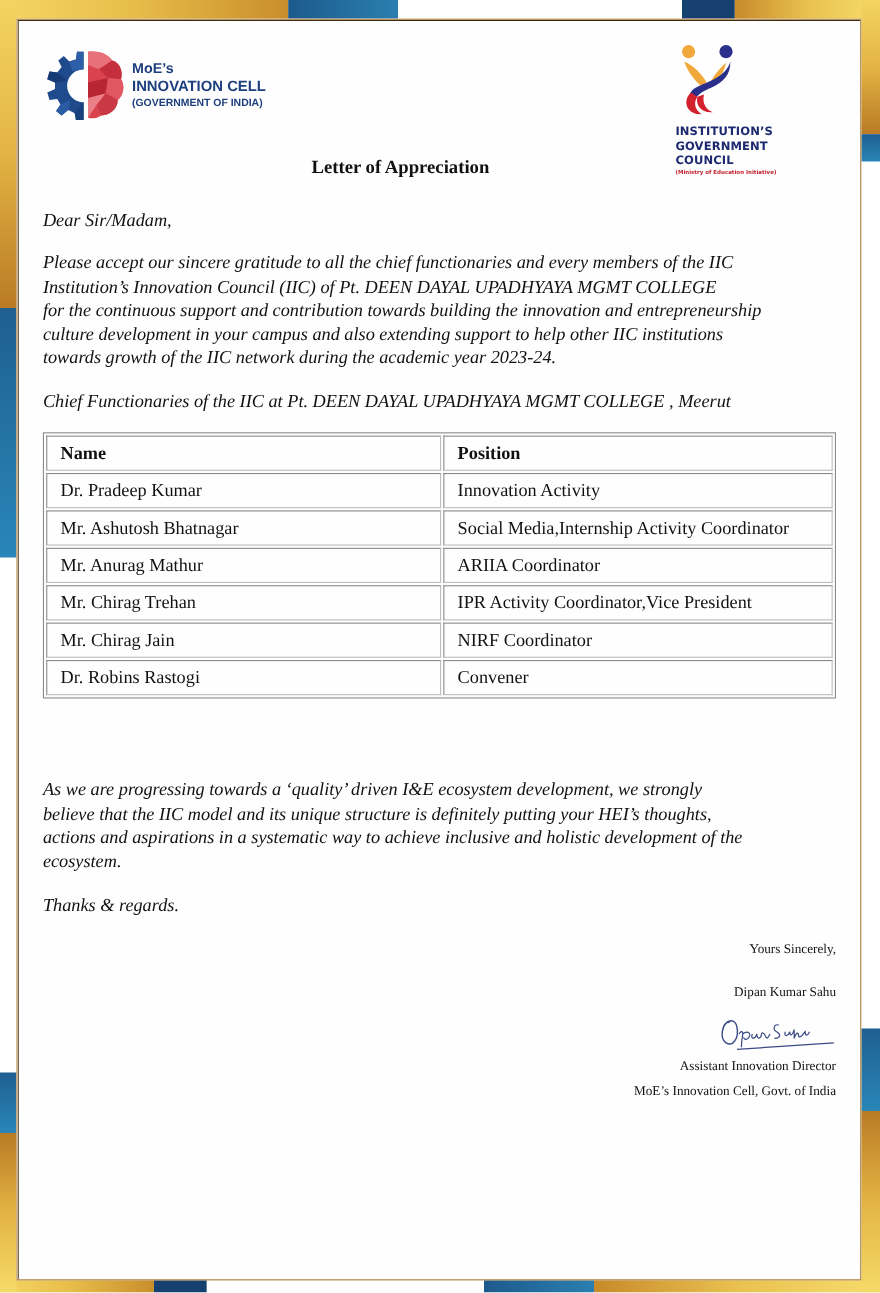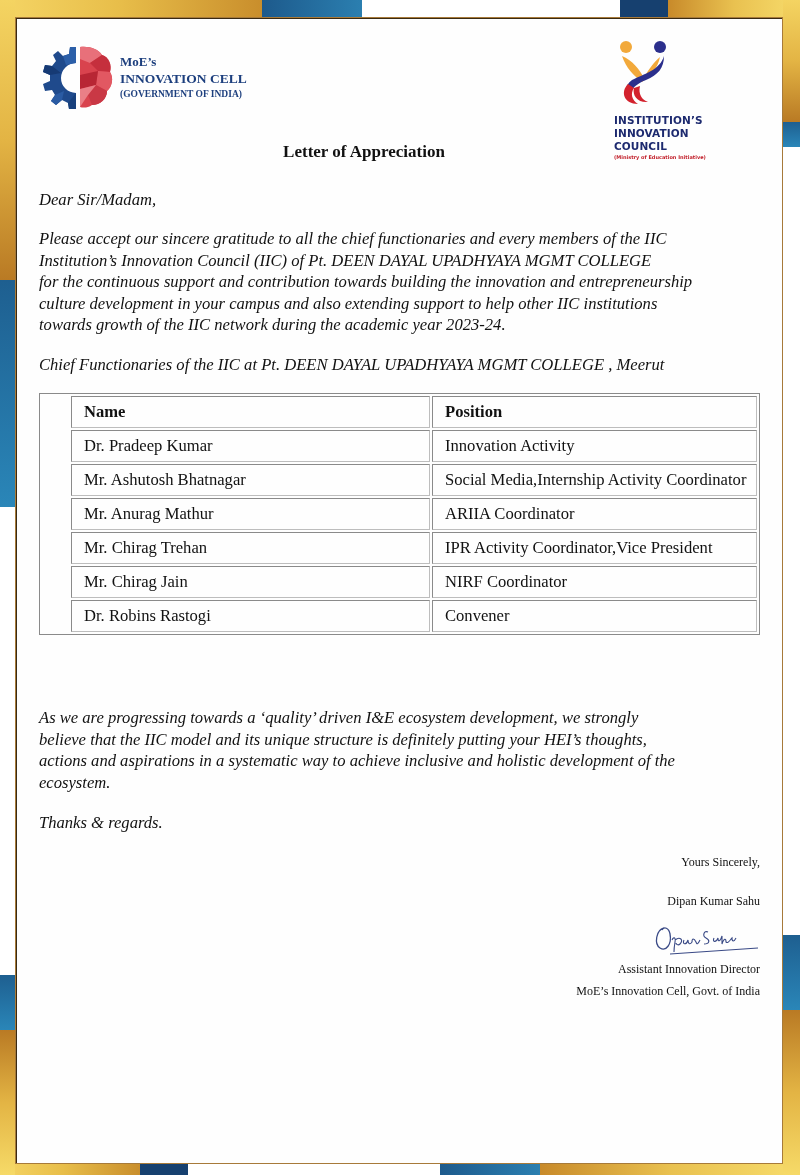--- a/index.html
+++ b/index.html
@@ -14,39 +14,39 @@
   .blue { background: linear-gradient(180deg, #1e5f90 0%, #2a86b8 100%); }
   .blue-h { background: linear-gradient(90deg, #1d5a8c 0%, #2b7fb0 100%); }
   .navy { background: #16406f; }
   .white { background: #ffffff; }
 
   .page { position: absolute; left: 15px; top: 17px; width: 768px; height: 1147px; background: #fefefe; border: 1px solid #a77a3a; box-shadow: inset 1px 1px 0 #3a2a12; box-sizing: border-box; }
 
   
   .logo-left { position: absolute; left: 42px; top: 45px; display: flex; align-items: center; }
   .logo-left .brain { width: 72px; height: 64px; position: relative; }
-  .logo-left .texts { margin-left: 6px; font-family: Liberation Serif, serif; color: #1d3f7e; }
+  .logo-left .texts { margin-left: 6px; font-family: Liberation Sans, sans-serif; color: #1d3f7e; }
   .logo-left .l1 { font-size: 13px; font-weight: bold; line-height: 16px; }
   .logo-left .l2 { font-size: 13.5px; font-weight: bold; line-height: 17px; }
   .logo-left .l3 { font-size: 9.5px; font-weight: bold; line-height: 14px; }
 
   .logo-right { position: absolute; left: 614px; top: 40px; display: flex; align-items: flex-start; flex-direction: column; }
   .logo-right .mark { width: 58px; height: 64px; }
   .logo-right .texts { margin-left: 0px; margin-top: 10px; font-family: "DejaVu Sans", sans-serif; color: #1d2a6f; }
   .logo-right .r1, .logo-right .r2, .logo-right .r3 { font-size: 10.5px; font-weight: bold; line-height: 13px; letter-spacing: 0.1px; }
   .logo-right .r4 { font-size: 5px; font-weight: bold; color: #c2202b; line-height: 9px; }
 
   .title { position: absolute; left: 0; width: 728px; top: 142px; text-align: center; font-weight: bold; font-size: 17px; }
   .para { position: absolute; left: 39px; width: 725px; font-size: 16.6px; line-height: 21.6px; font-style: italic; }
   .salutation { top: 189px; }
   .body1 { top: 228px; }
   .body1 span { display: block; white-space: nowrap; }
   .chief { top: 354px; white-space: nowrap; }
 
-  table.func { position: absolute; left: 39px; top: 393px; width: 721px; border-collapse: separate; border-spacing: 2px; border: 1px solid #8a8a8a; font-size: 16.6px; padding-left: 29px; }
+  table.func { position: absolute; left: 39px; top: 393px; width: 721px; border-collapse: separate; border-spacing: 2px; border: 1px solid #8a8a8a; font-size: 16.6px; }
   table.func td, table.func th { border: 1px solid #8a8a8a; border-bottom-color: #bdbdbd; border-right-color: #bdbdbd; height: 30px; padding: 0 0 0 12px; text-align: left; font-weight: normal; }
   table.func th { font-weight: bold; }
   table.func td.c1, table.func th.c1 { width: 345px; }
 
   .body2 { top: 707px; }
   .body2 span { display: block; white-space: nowrap; }
   .thanks { top: 812px; }
   .sign { position: absolute; right: 40px; text-align: right; font-size: 12px; line-height: 22px; }
   .s1 { top: 851px; }
   .s2 { top: 890px; }
@@ -114,21 +114,21 @@
       <circle cx="12" cy="7" r="6" fill="#f2a93b"></circle>
       <circle cx="46" cy="7" r="6" fill="#2b2f8c"></circle>
       <path d="M8 16 C18 20 26 30 30 38 C34 30 40 22 46 17 C44 28 36 36 28 42 C20 36 12 28 8 16 Z" fill="#f2a93b"></path>
       <path d="M50 16 C46 30 30 34 18 40 C10 45 10 56 18 60 C14 50 22 44 32 40 C44 35 50 28 50 16 Z" fill="#2b2f8c"></path>
       <path d="M14 44 C6 52 10 64 24 64 C18 60 16 54 20 48 Z" fill="#d3222d"></path>
       <path d="M20 48 C18 56 24 63 34 62 C28 60 24 54 26 46 Z" fill="#d3222d"></path>
     </svg>
   </div>
   <div class="texts">
     <div class="r1">INSTITUTION’S</div>
-    <div class="r2">INNOVATION</div>
+    <div class="r2">GOVERNMENT</div>
     <div class="r3">COUNCIL</div>
     <div class="r4">(Ministry of Education Initiative)</div>
   </div>
 </div>
 
 <div class="title">Letter of Appreciation</div>
 
 <div class="para salutation">Dear Sir/Madam,</div>
 
 <div class="para body1">

